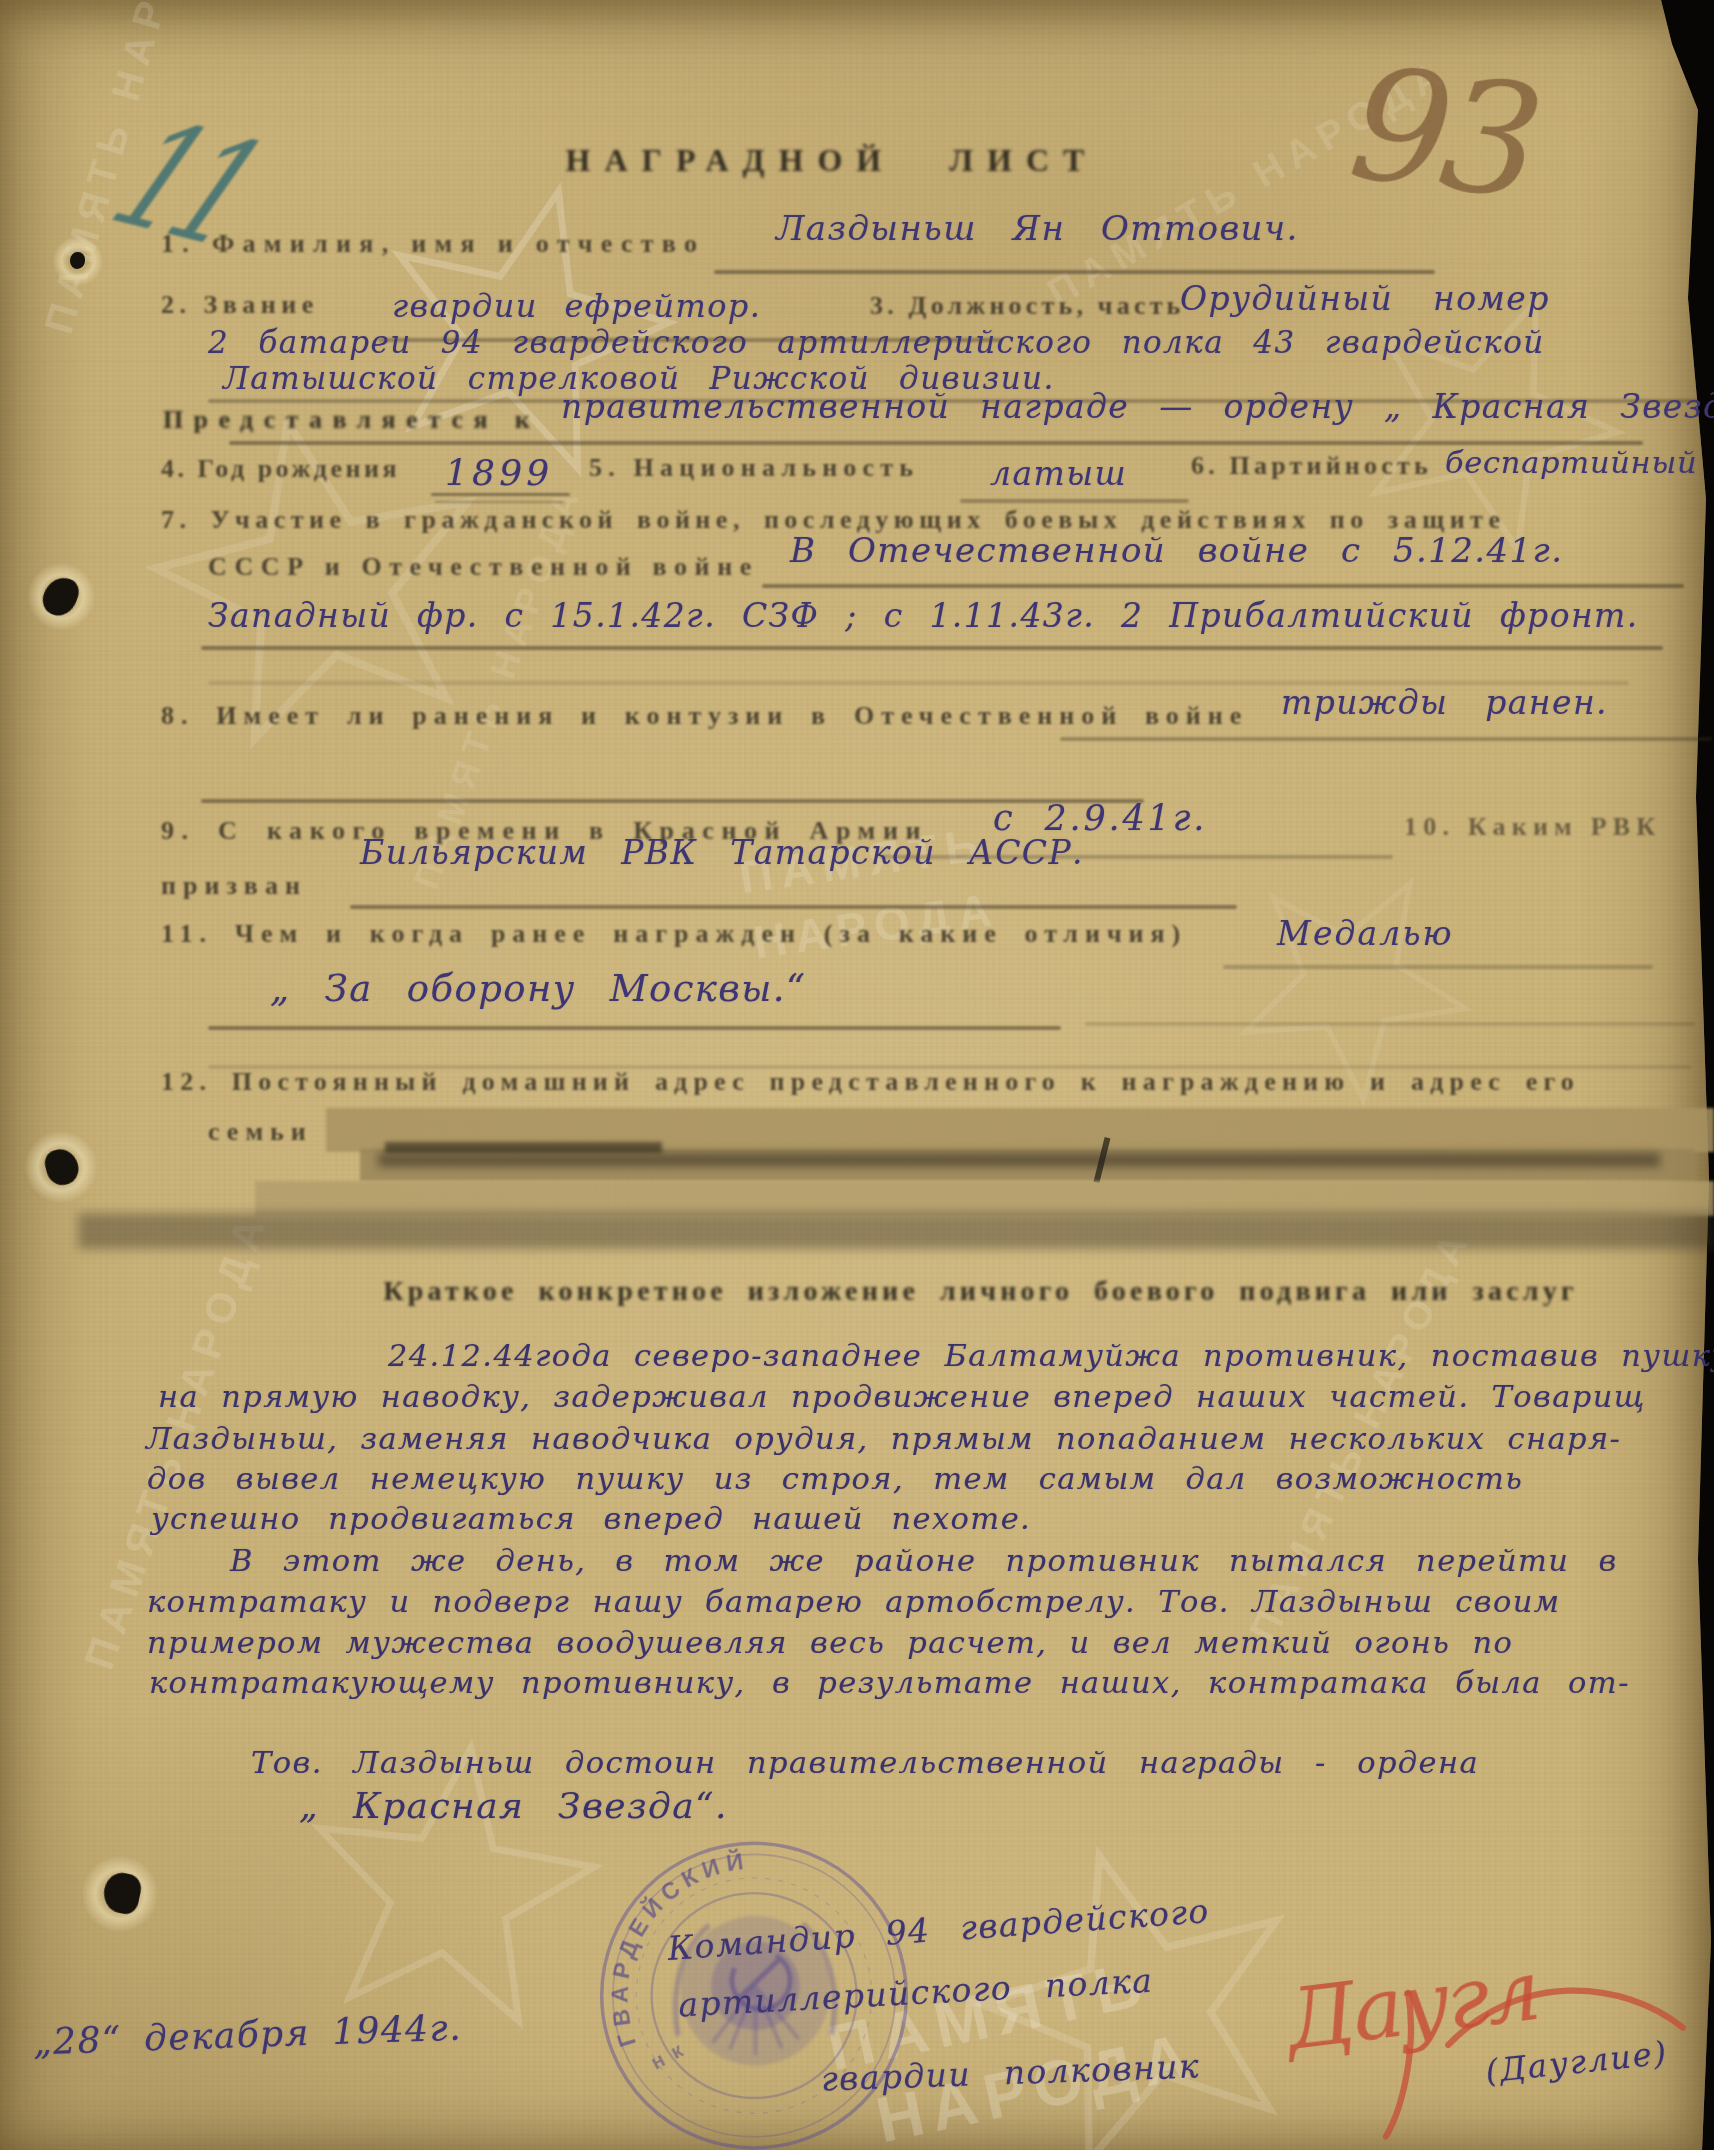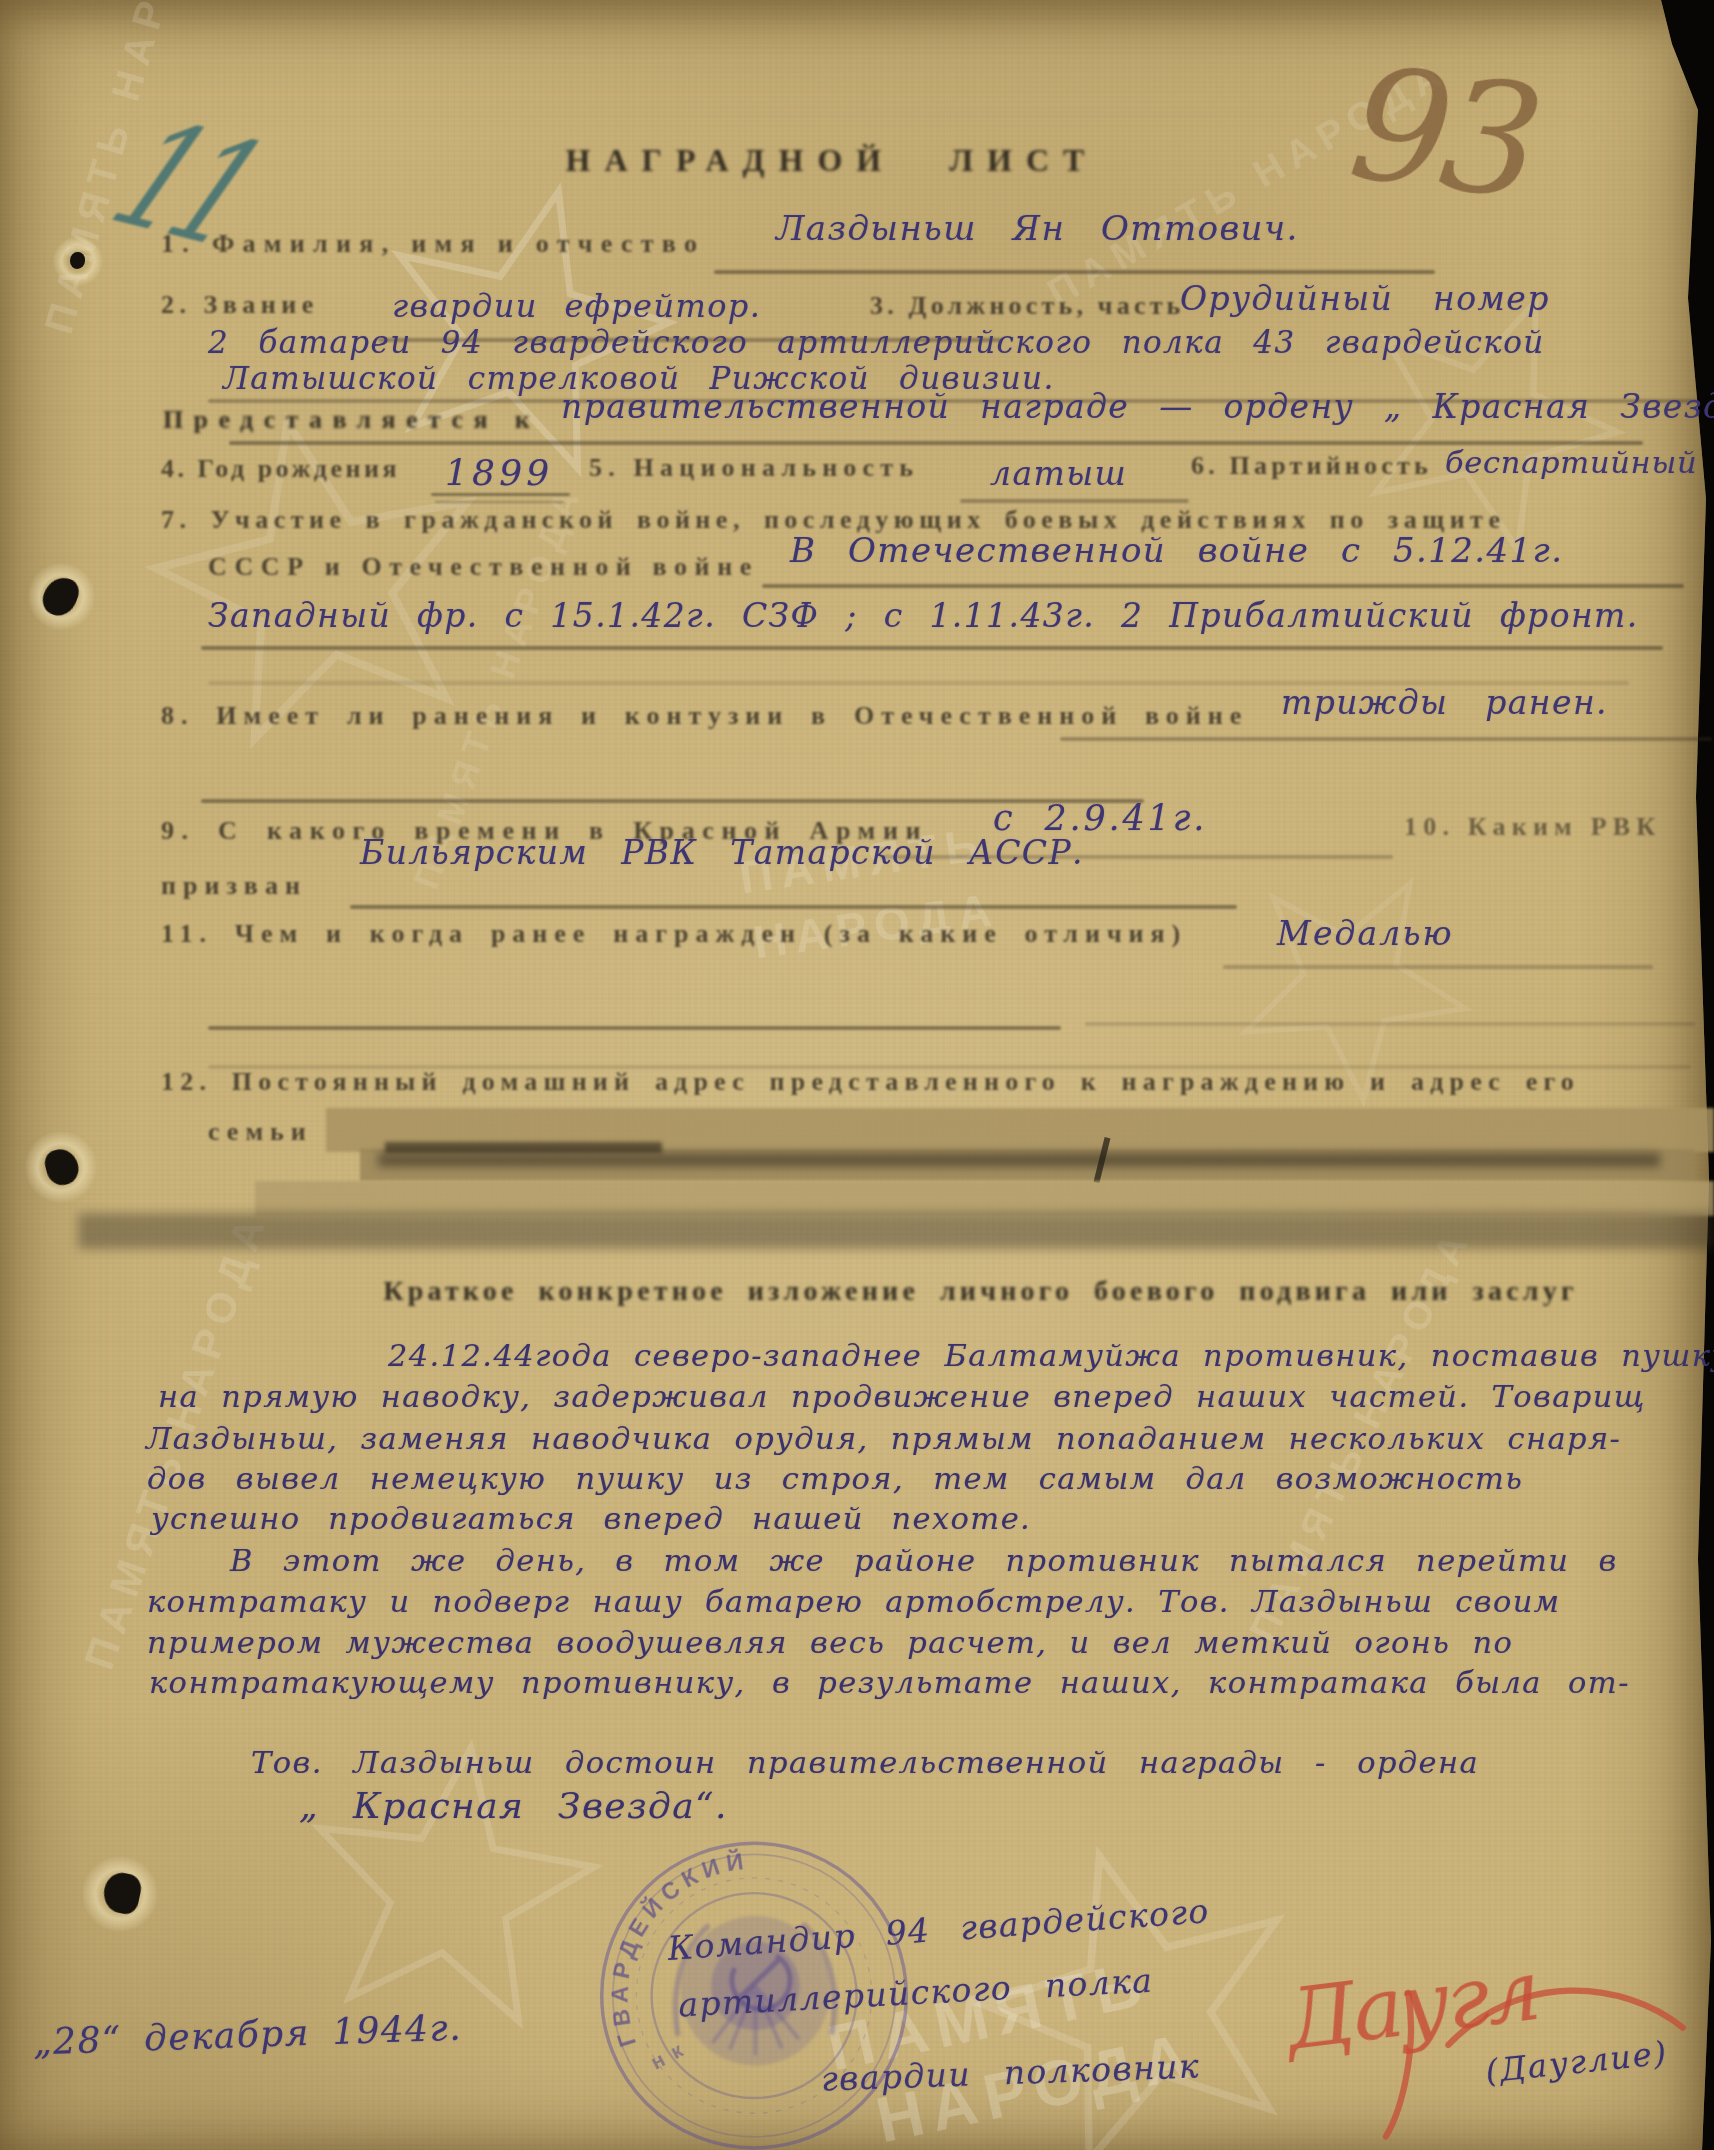--- a/index.html
+++ b/index.html
@@ -136,20 +136,21 @@
   <div class="hand" style="left:993px;top:798px;font-size:35px;letter-spacing:2.8px;">с 2.9.41г.</div>
   <div class="rule" style="left:880px;top:855px;width:513px;opacity:.55;"></div>
   <div class="typed" style="left:1404px;top:812px;letter-spacing:6.2px;opacity:.75;">10. Каким РВК</div>
   <div class="typed" style="left:161px;top:871px;letter-spacing:7px;">призван</div>
   <div class="hand" style="left:360px;top:833px;font-size:33px;word-spacing:21px;">Бильярским  РВК  Татарской  АССР.</div>
   <div class="rule" style="left:350px;top:905px;width:887px;"></div>
 
   <div class="typed" style="left:161px;top:919px;letter-spacing:7px;word-spacing:8.3px;">11. Чем и когда ранее награжден (за какие отличия)</div>
   <div class="hand" style="left:1277px;top:914px;font-size:33px;letter-spacing:2.1px;">Медалью</div>
   <div class="rule" style="left:1223px;top:965px;width:430px;opacity:.55;"></div>
+  <div class="hand" style="left:270px;top:967px;font-size:37px;word-spacing:21px;">„ За  оборону  Москвы.“</div>
   <div class="rule" style="left:208px;top:1026px;width:853px;"></div>
   <div class="rule" style="left:1085px;top:1022px;width:610px;opacity:.35;"></div>
   <div class="rule" style="left:208px;top:1065px;width:1483px;opacity:.3;"></div>
 
   <div class="typed" style="left:161px;top:1067px;letter-spacing:6.2px;word-spacing:7px;">12. Постоянный домашний адрес представленного к награждению и адрес его</div>
   <div class="typed" style="left:208px;top:1117px;letter-spacing:7px;">семьи</div>
   <div class="redact" style="left:326px;top:1108px;width:1388px;height:44px;background:rgba(168,146,96,.85);"></div>
   <div class="redact" style="left:360px;top:1149px;width:1334px;height:32px;background:rgba(150,130,86,.8);"></div>
   <div class="redact" style="left:378px;top:1153px;width:1282px;height:14px;background:rgba(48,40,28,.55);filter:blur(4.9px);"></div>
   <div class="redact" style="left:385px;top:1142px;width:277px;height:11px;background:rgba(30,25,18,.55);filter:blur(2.1px);"></div>

